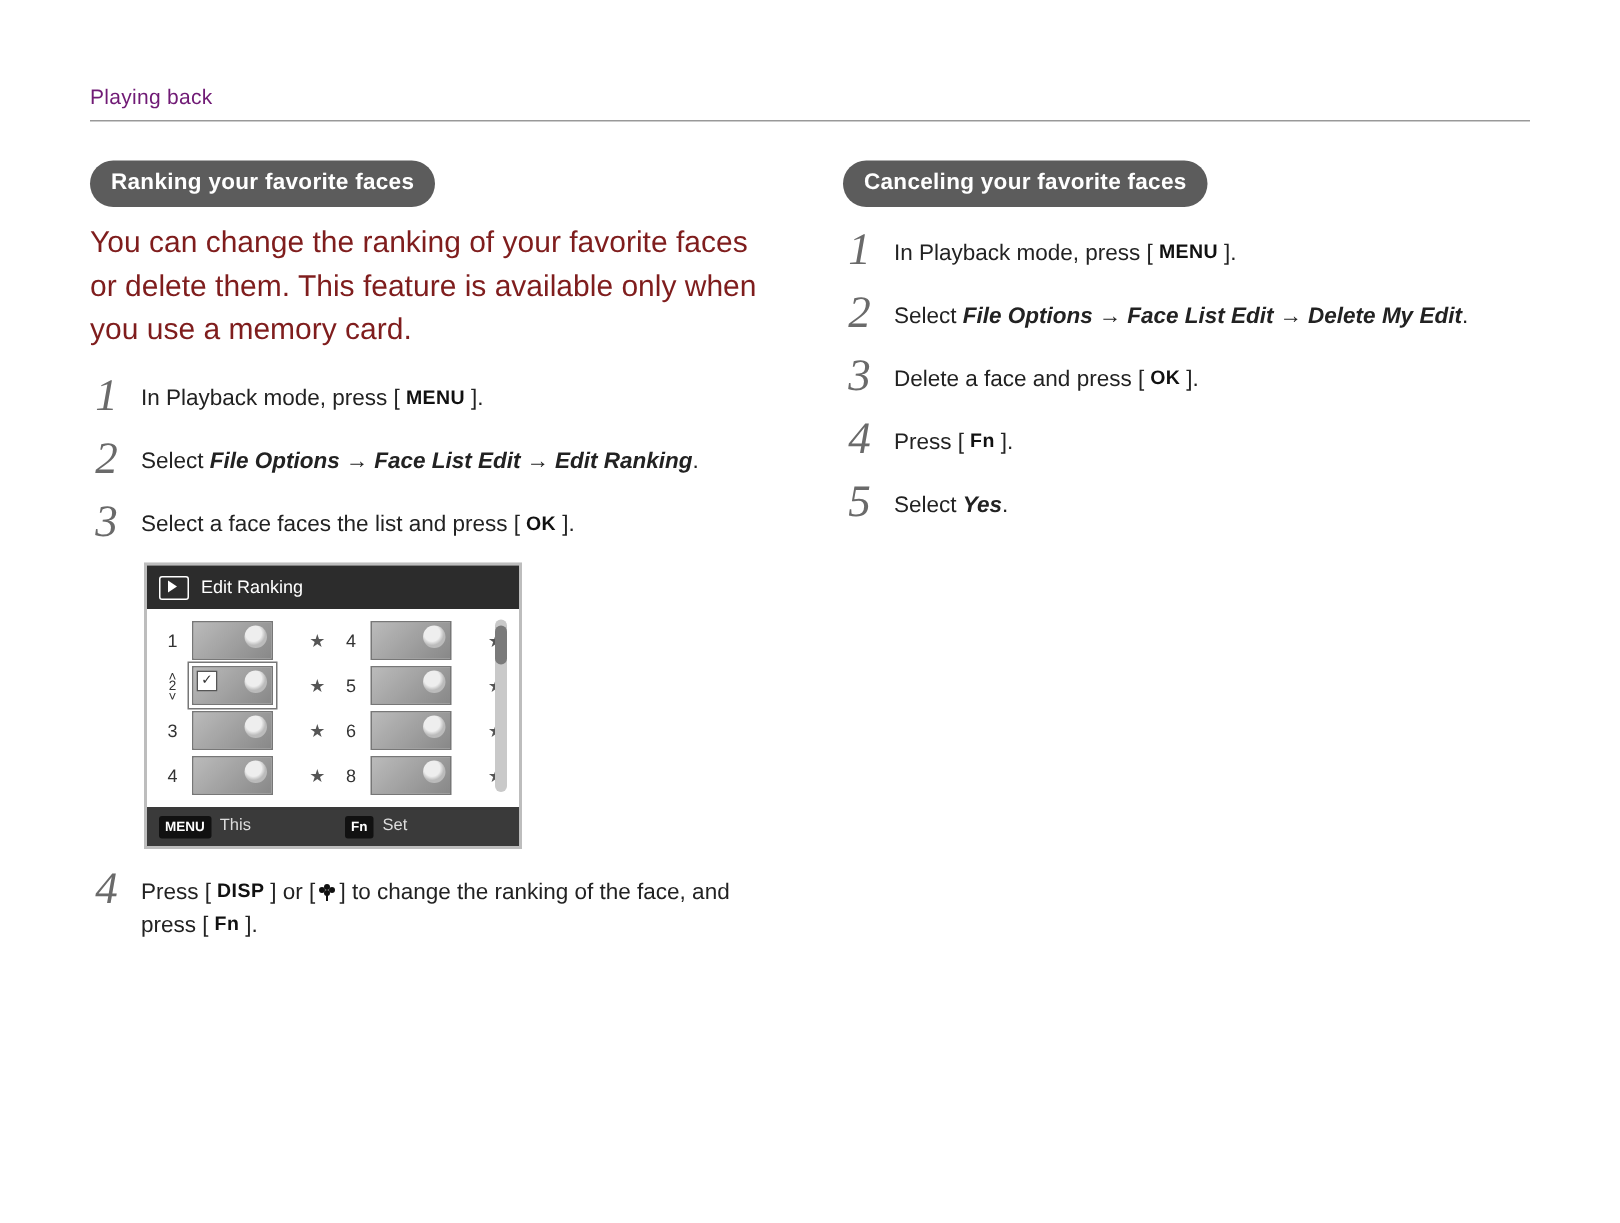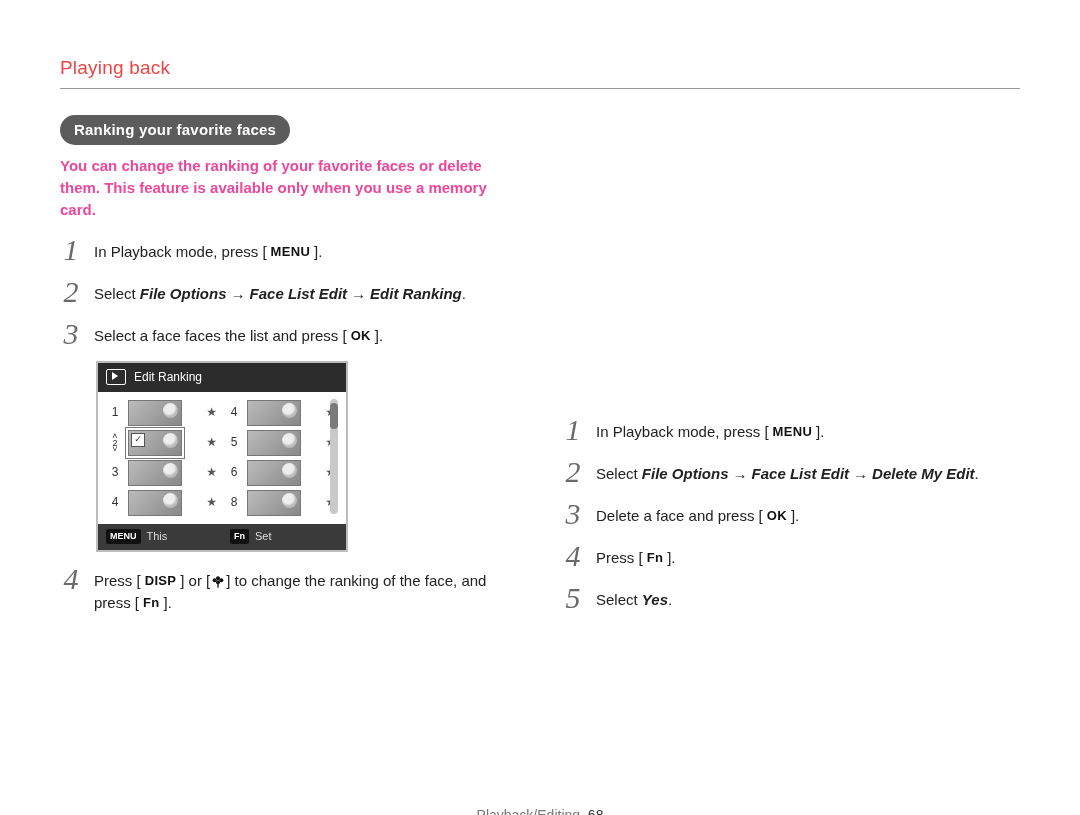--- a/index.html
+++ b/index.html
@@ -6,27 +6,27 @@
     --ink:#222;
     --muted:#7a7a7a;
     --hr:#999;
     --pill:#5c5c5c;
     --accent-num:#6a6a6a;
   }
   html,body{margin:0;padding:0;background:#fff;color:var(--ink);
     font-family:-apple-system,Helvetica,Arial,sans-serif;font-size:15px;
     line-height:1.45;}
   .page{width:1080px;min-height:815px;box-sizing:border-box;padding:54px 60px 40px;}
-  .running-head{color:#ef4444;font-size:19px;font-weight:300;letter-spacing:.2px;margin-bottom:6px;}
+  .running-head{color:#701a75;font-size:14px;font-weight:300;letter-spacing:.2px;margin-bottom:6px;}
   .rule{border:none;border-top:1px solid var(--hr);margin:0 0 26px;}
-  .cols{display:flex;gap:44px;align-items:flex-end;}
+  .cols{display:flex;gap:44px;}
   .col{flex:1 1 0;}
   .pill{display:inline-block;background:var(--pill);color:#fff;border-radius:999px;
     padding:4px 14px 5px;font-size:15px;font-weight:600;letter-spacing:.2px;}
-  .lead{margin:10px 0 14px;color:#ec4899;font-size:15px;font-weight:bold;}
+  .lead{margin:10px 0 14px;color:#7f1d1d;font-size:20px;}
   ol.steps{list-style:none;margin:0;padding:0;}
   ol.steps>li{display:flex;gap:12px;margin:12px 0;}
   .step-num{font-size:30px;line-height:1;color:var(--accent-num);font-style:italic;
     font-family:Georgia,'Times New Roman',serif;min-width:22px;text-align:center;}
   .step-body{flex:1;padding-top:6px;}
   .step-body b, .step-body strong{font-weight:700;font-style:italic;}
   .btn-token{display:inline-block;border:0;padding:0 4px;font-weight:700;
     font-family:inherit;font-size:13px;letter-spacing:.3px;vertical-align:1px;
     background:#fff;color:#111;border-radius:3px;}
   .flower{display:inline-block;width:16px;height:16px;vertical-align:-3px;}
@@ -182,20 +182,21 @@
                     <circle cx="12" cy="14" r="3"></circle>
                     <rect x="11" y="14" width="2" height="8"></rect>
                   </g>
                 </svg></span><span>] to change the ranking of the face, and press [</span><span class="btn-token">Fn</span><span>].</span>
           </div>
         </li>
       </ol>
     </div>
 
     <div class="col">
+      <span class="pill">Canceling your favorite faces</span>
 
       <ol class="steps" style="margin-top:14px;">
         <li>
           <div class="step-num">1</div>
           <div class="step-body">
             <span>In Playback mode, press [</span><span class="btn-token">MENU</span><span>].</span>
           </div>
         </li>
         <li>
           <div class="step-num">2</div>

